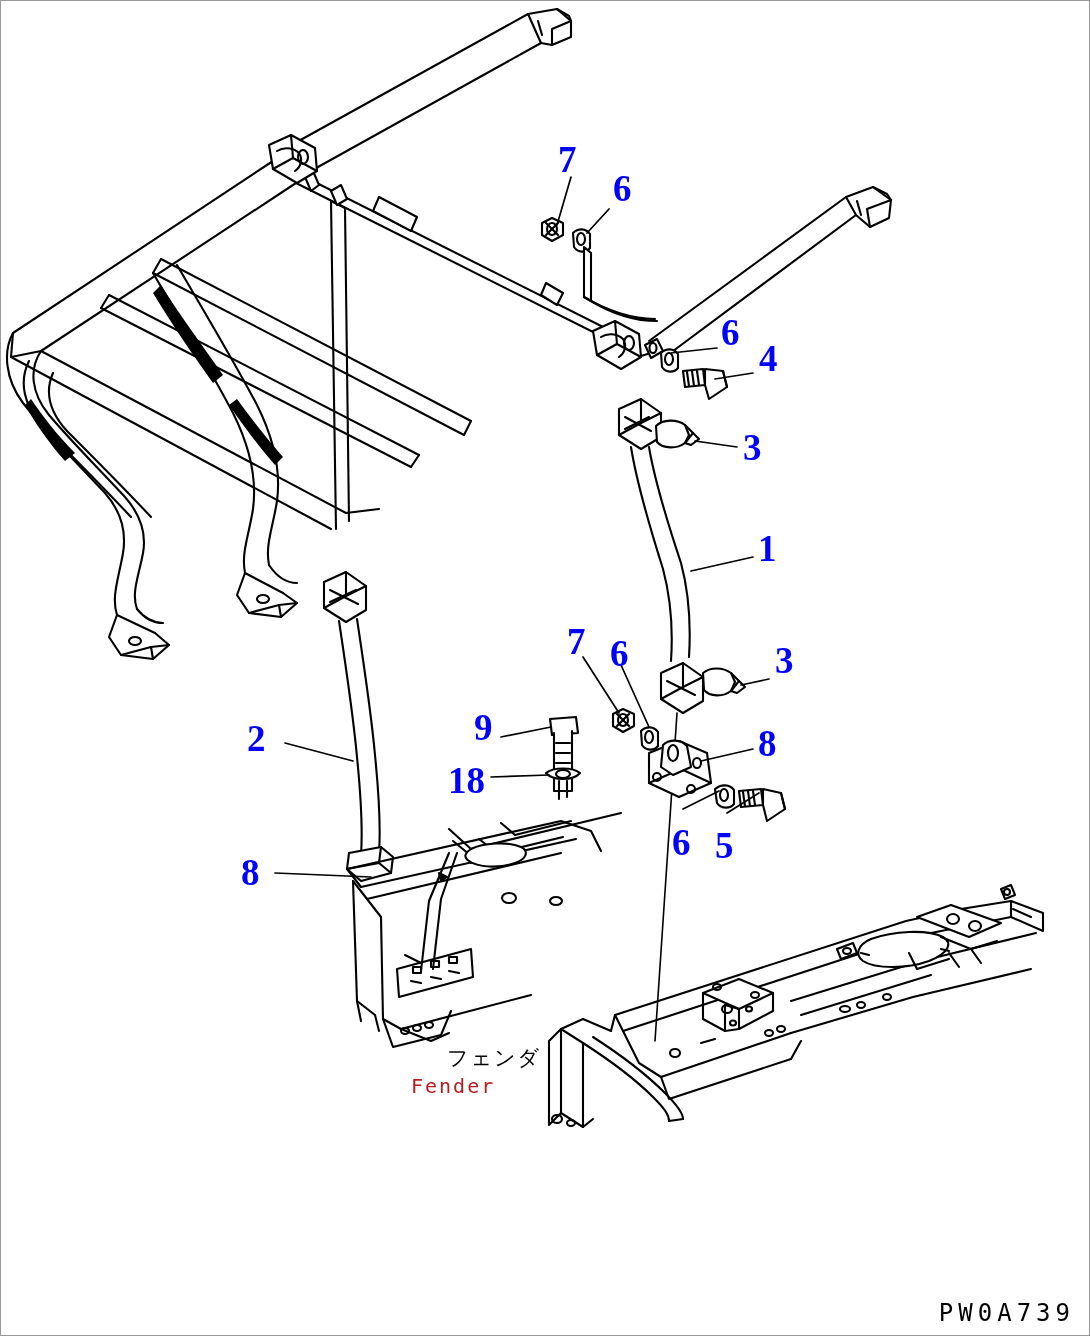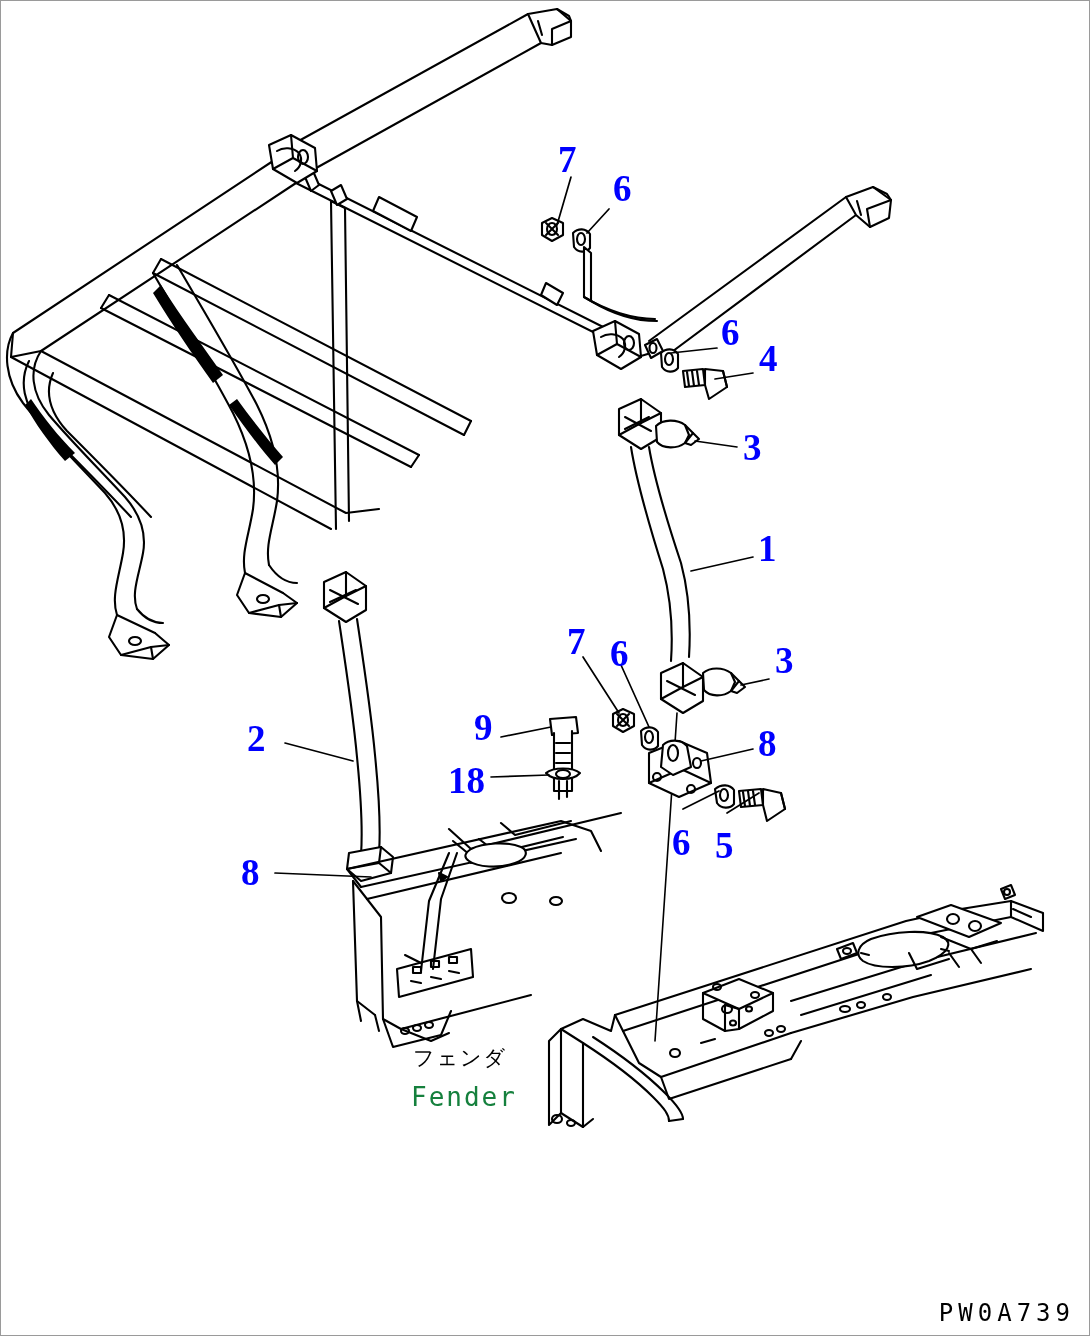--- a/index.html
+++ b/index.html
@@ -35,29 +35,29 @@
     line-height: 1;
     user-select: none;
   }
   .jp-label {
     position: absolute;
     font-family: "DejaVu Sans Mono", monospace;
     font-size: 21px;
     letter-spacing: 2px;
     color: #000000;
     white-space: nowrap;
+    margin-left: 34px;
   }
   .en-label {
     position: absolute;
     font-family: "DejaVu Sans Mono", monospace;
-    font-size: 26px;
+    font-size: 20px;
     letter-spacing: 2px;
-    color: #15803d;
+    color: #b91c1c;
     white-space: nowrap;
-    margin-top: 8px;
   }
   .sheet-code {
     position: absolute;
     right: 14px;
     bottom: 8px;
     font-family: "DejaVu Sans Mono", monospace;
     font-size: 24px;
     letter-spacing: 5px;
     color: #000000;
     white-space: nowrap;

